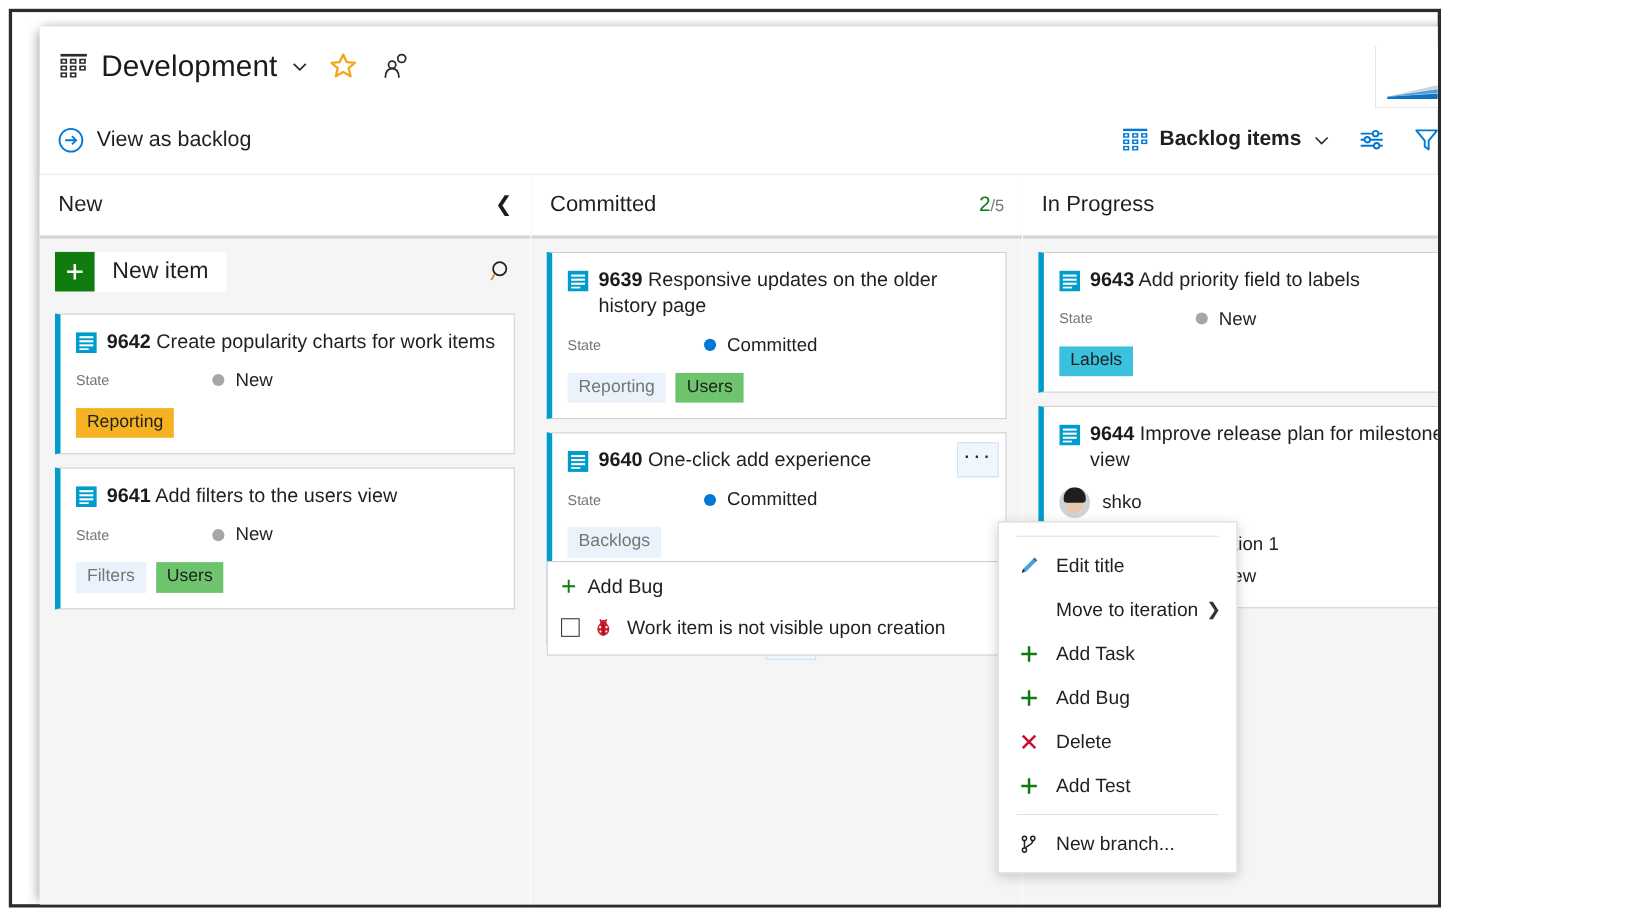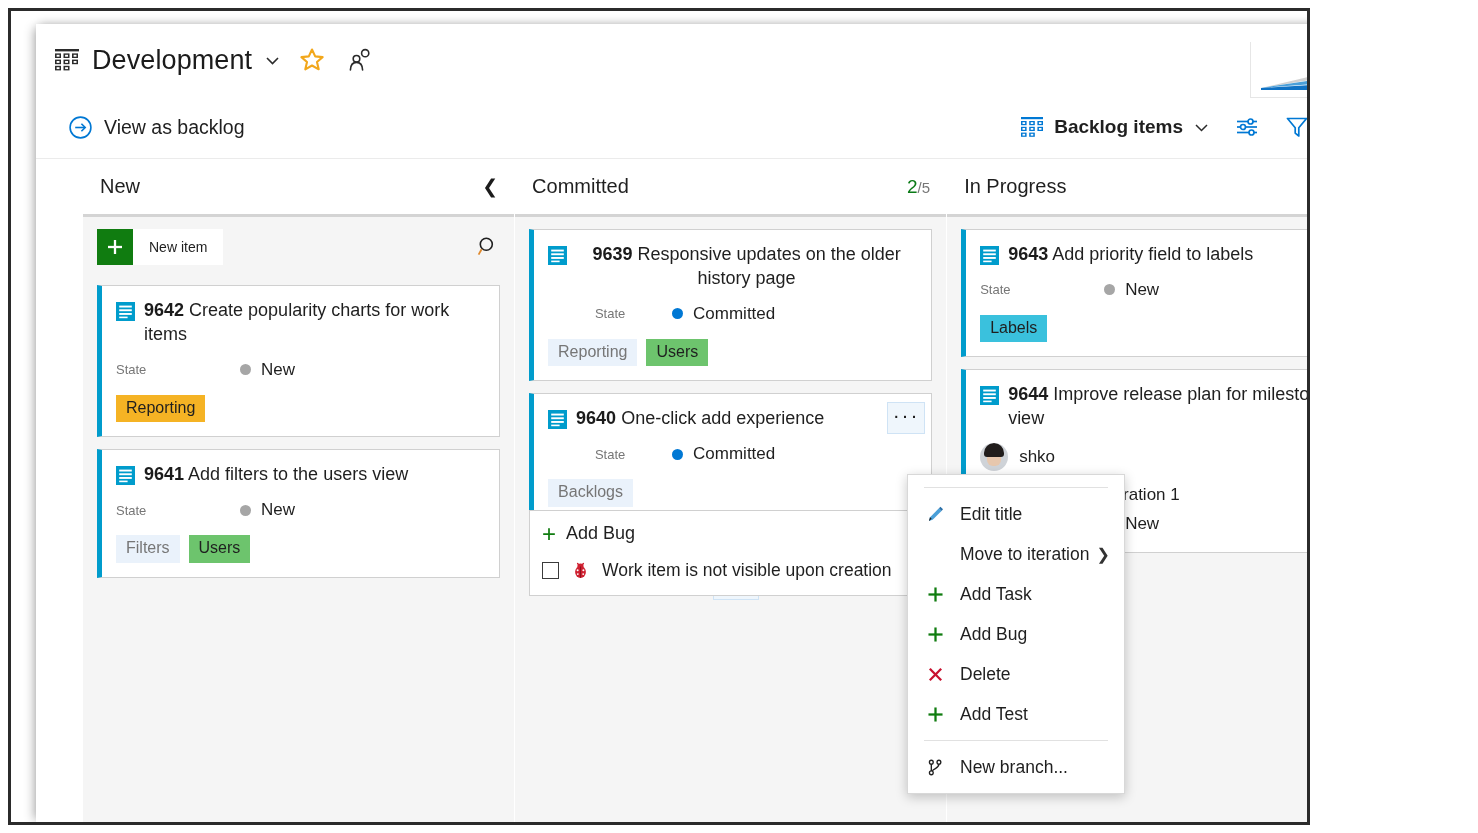--- a/index.html
+++ b/index.html
@@ -52,47 +52,46 @@
     border-left: 1px solid #e6e6e6;
     border-bottom: 1px solid #e6e6e6;
     overflow: hidden;
   }
 
   
   .tbar {
     position: relative;
     height: 63px;
     display: flex; align-items: center;
-    padding: 0 34px 0 32px;
+    padding: 0 34px 0 16px;
     border-bottom: 1px solid #ebebeb;
   }
   .viewbacklog { display: flex; align-items: center; gap: 11px; cursor: pointer; }
   .arrow-circle { width: 25px; height: 25px; flex: none; }
   .viewbacklog span { font-size: 19.5px; color: #1f1f1f; }
   .tbar-right { margin-left: auto; display: flex; align-items: center; gap: 24px; }
   .bl-items { display: flex; align-items: center; gap: 10px; cursor: pointer; font-weight: bold; }
   .bl-items .lbl { font-size: 19px; color: #1f1f1f; }
   .tb-ico { width: 26px; height: 26px; flex: none; cursor: pointer; }
 
   
   .board {
     position: relative;
     display: flex;
     height: calc(800px - 72px - 63px);
     background: #e5e5e5;
-    margin-left: 47px;
   }
   .col {
     position: relative;
     display: flex; flex-direction: column;
     background: #f5f5f5;
     border-right: 1px solid #ffffff;
   }
   .col.c-new { width: 447px; }
-  .col.c-committed { width: 447px; text-align: center; }
+  .col.c-committed { width: 447px; }
   .col.c-inprog { width: 447px; }
   .col.c-done { width: 67px; background:#f2f2f2; }
 
   .col-head {
     height: 58px; flex: none;
     display: flex; align-items: center;
     padding: 0 16px 0 17px;
     background: #ffffff;
     border-bottom: 3px solid #d4d4d4;
   }
@@ -109,21 +108,21 @@
   .newitem-row { display: flex; align-items: center; height: 36px; margin-bottom: 20px; }
   .newitem-btn {
     display: flex; align-items: center; background: #ffffff; cursor: pointer;
     height: 36px;
   }
   .plus-sq {
     width: 36px; height: 36px; background: #107c10;
     display: flex; align-items: center; justify-content: center; flex: none;
   }
   .plus-sq svg { width: 20px; height: 20px; }
-  .newitem-btn .txt { font-size: 14px; color: #1f1f1f; padding: 0 16px; }
+  .newitem-btn .txt { font-size: 21px; color: #1f1f1f; padding: 0 16px; }
   .search-ico { margin-left: auto; width: 24px; height: 24px; cursor: pointer; }
 
   
   .card {
     position: relative;
     background: #ffffff;
     border: 1px solid #d0d0d0;
     border-left: 5px solid #009ccc;
     margin-bottom: 12px;
     padding: 13px 14px 14px 14px;

